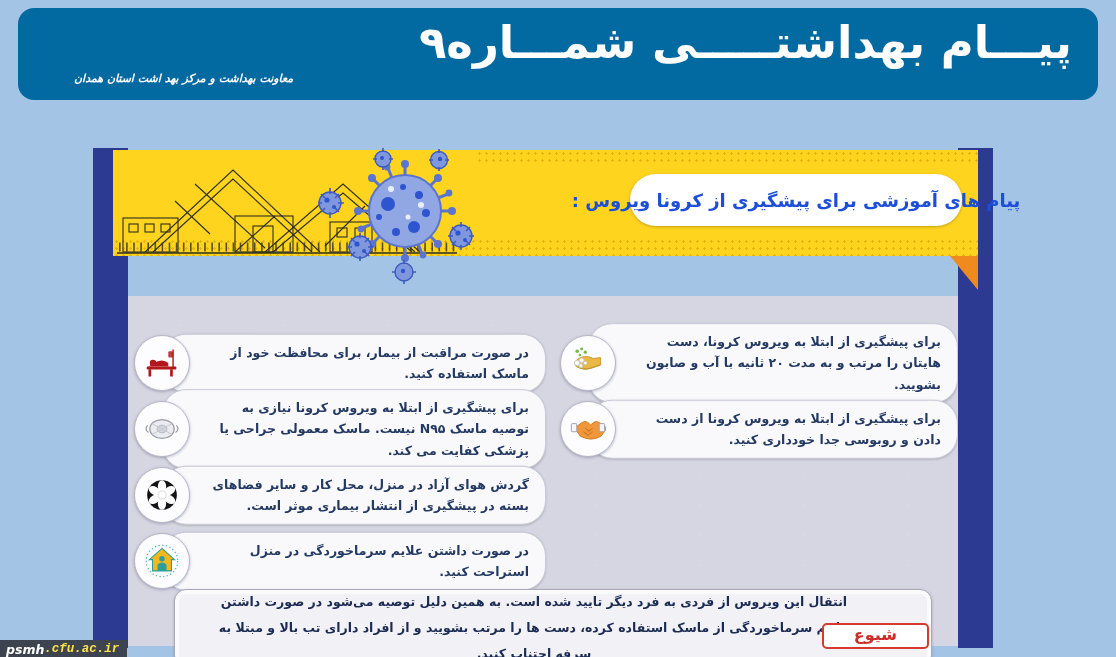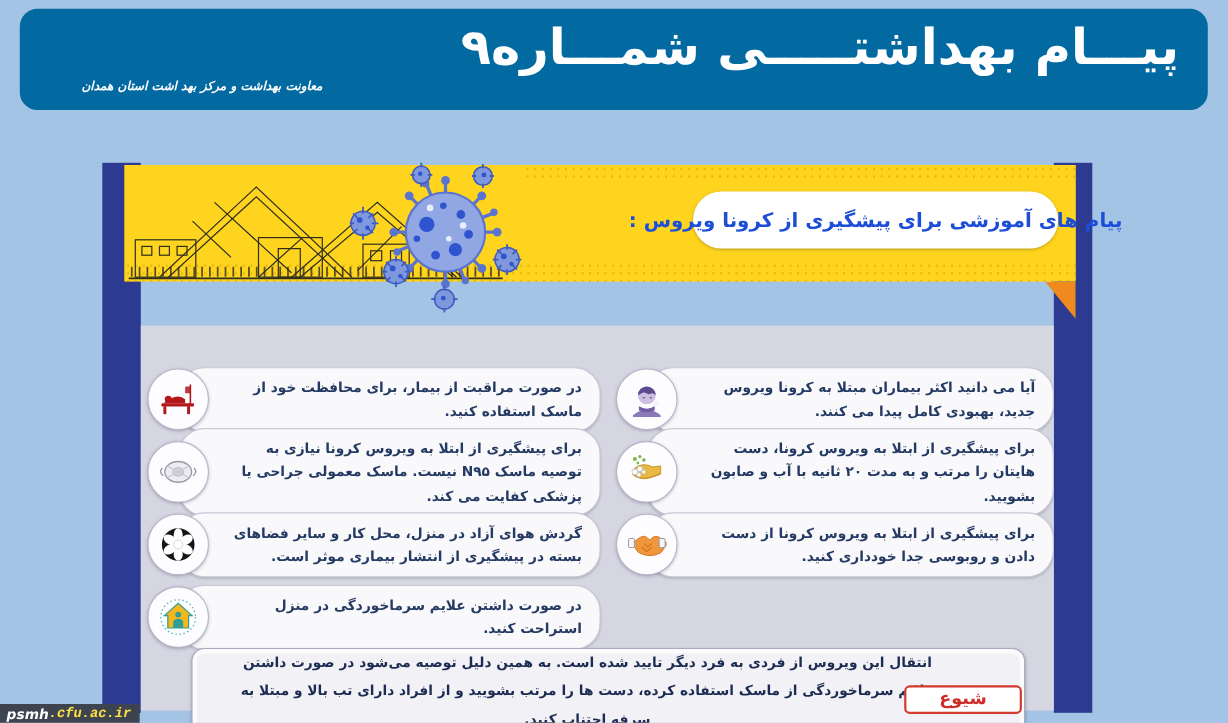--- a/index.html
+++ b/index.html
@@ -246,33 +246,20 @@
                 <path d="M15 31 v-7 q5 -4.5 10 0 v7 z" fill="#2f9e98"></path>
               </svg>
             </span>
             <div class="bubble">در صورت داشتن علایم سرماخوردگی در منزل استراحت کنید.</div>
           </div>
         </div>
       <div class="col col-right" id="col-right">
           <div class="row">
             <span class="icon-circle">
               <svg width="36" height="36" viewBox="0 0 40 40">
-                <path d="M6 36 q14 -11 28 0 v2 h-28 z" fill="#8a7ab8"></path>
-                <circle cx="20" cy="16" r="9" fill="#cdbfe0"></circle>
-                <path d="M11 16 a9 9 0 0 1 18 0 l-3 -2 -4 1 -5 -2 -4 2 z" fill="#5d4a8e"></path>
-                <path d="M16 18 q1 1 2 0 M23 18 q1 1 2 0" stroke="#5d4a8e" fill="none" stroke-width="1.2"></path>
-                <circle cx="29" cy="24" r="3" fill="#f4f2fa"></circle>
-                <path d="M12 27 q8 5 16 0 l0 4 q-8 4 -16 0 z" fill="#6f5da3"></path>
-              </svg>
-            </span>
-            <div class="bubble">آیا می دانید اکثر بیماران مبتلا به کرونا ویروس جدید، بهبودی کامل پیدا می کنند.</div>
-          </div>
-          <div class="row">
-            <span class="icon-circle">
-              <svg width="36" height="36" viewBox="0 0 40 40">
                 <g fill="#7ab648">
                   <circle cx="8" cy="7" r="2"></circle>
                   <circle cx="13" cy="4.5" r="1.6"></circle>
                   <circle cx="17" cy="8" r="1.8"></circle>
                   <circle cx="11" cy="11" r="1.4"></circle>
                 </g>
                 <path d="M34 14 l-8 1 q-10 -5 -18 1 q-4 3 -2 7 q8 6 20 2 l8 -3 z" fill="#eab945" stroke="#c79427" stroke-width="1"></path>
                 <path d="M34 22 l-9 3 q-9 4 -17 -1" fill="none" stroke="#c79427" stroke-width="1.2"></path>
                 <g fill="#ffffff" stroke="#bdbdbd" stroke-width=".8">
                   <circle cx="8" cy="20" r="3"></circle>

